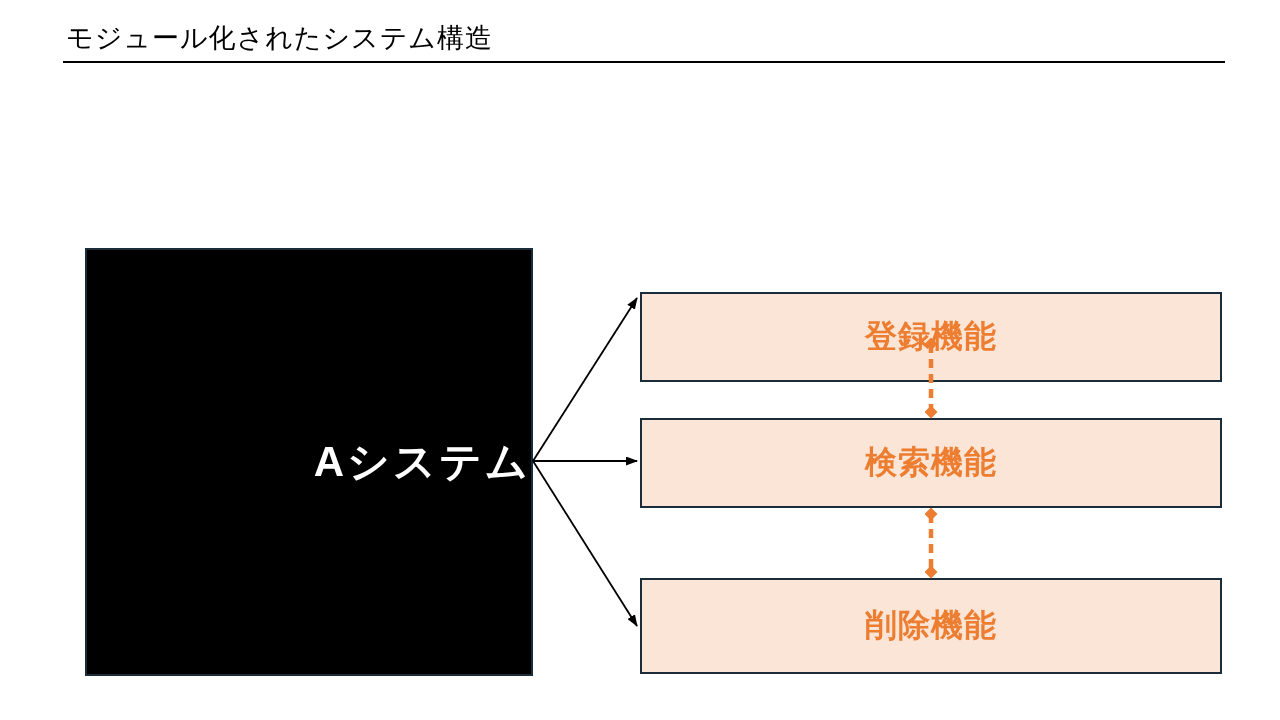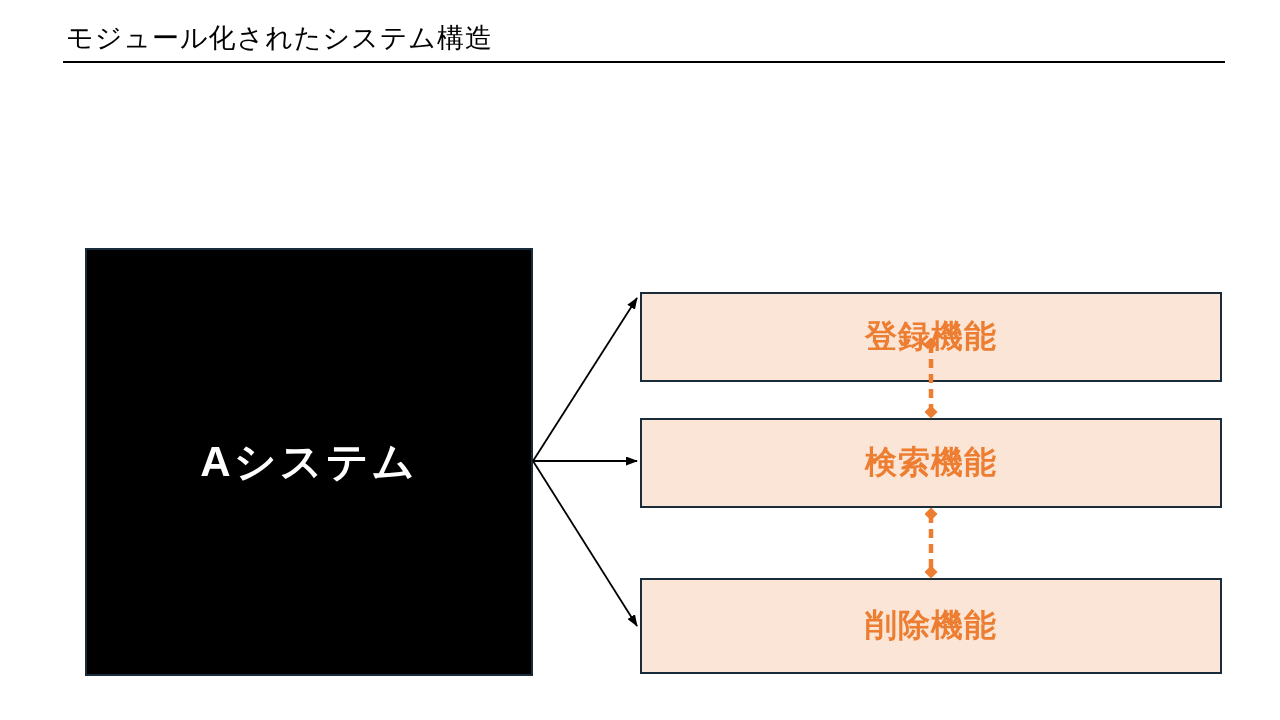--- a/index.html
+++ b/index.html
@@ -42,21 +42,21 @@
     position: absolute;
     left: 85px;
     top: 248px;
     width: 448px;
     height: 428px;
     box-sizing: border-box;
     background: #000000;
     border: 2px solid #1A2B3A;
     display: flex;
     align-items: center;
-    justify-content: center;
+    justify-content: flex-end;
   }
   .system-box .label {
     color: #ffffff;
     font-size: 42px;
     font-weight: bold;
     letter-spacing: 3px;
   }
   .module {
     position: absolute;
     left: 640px;

